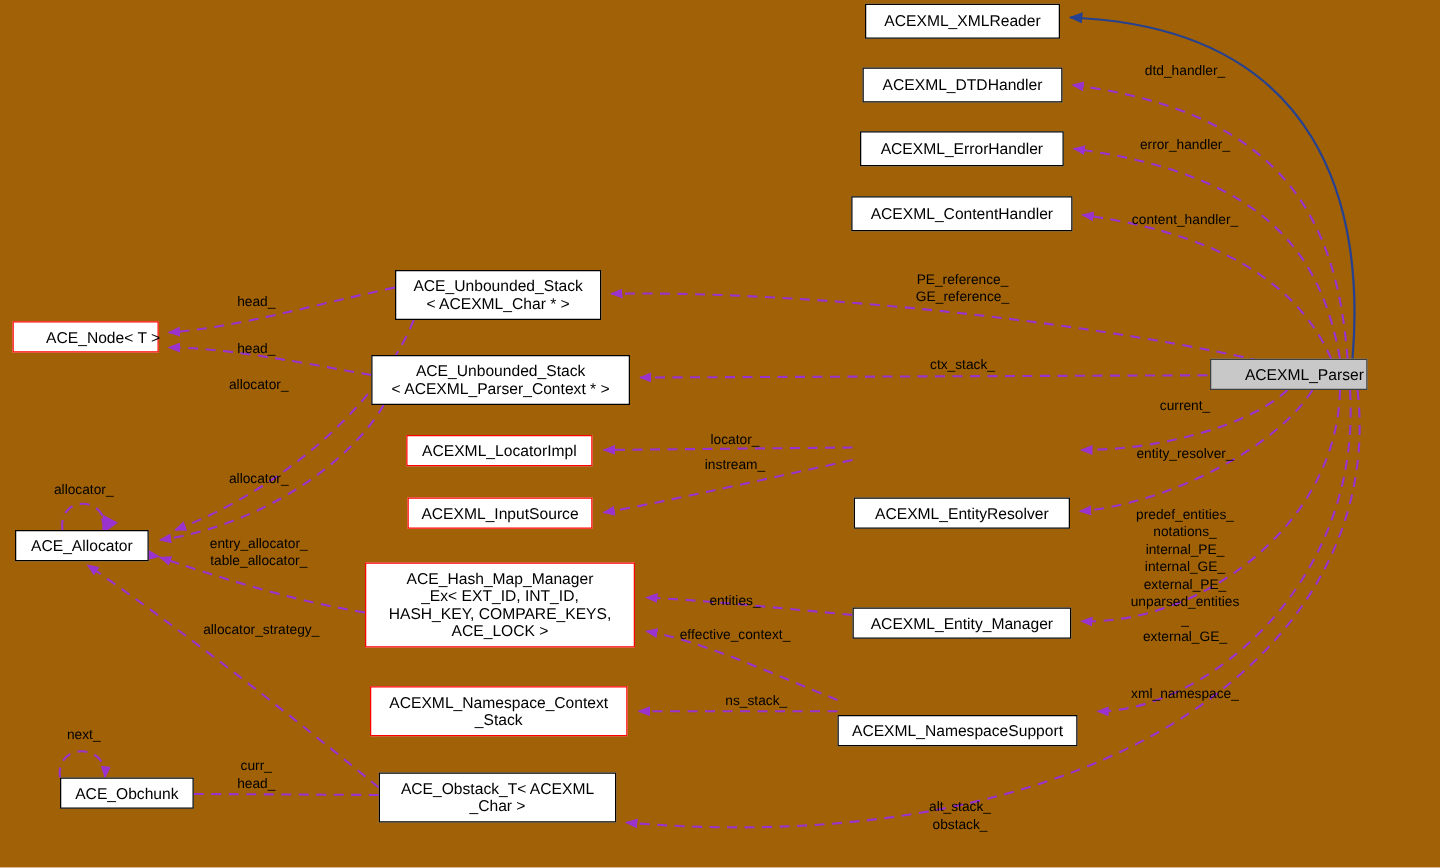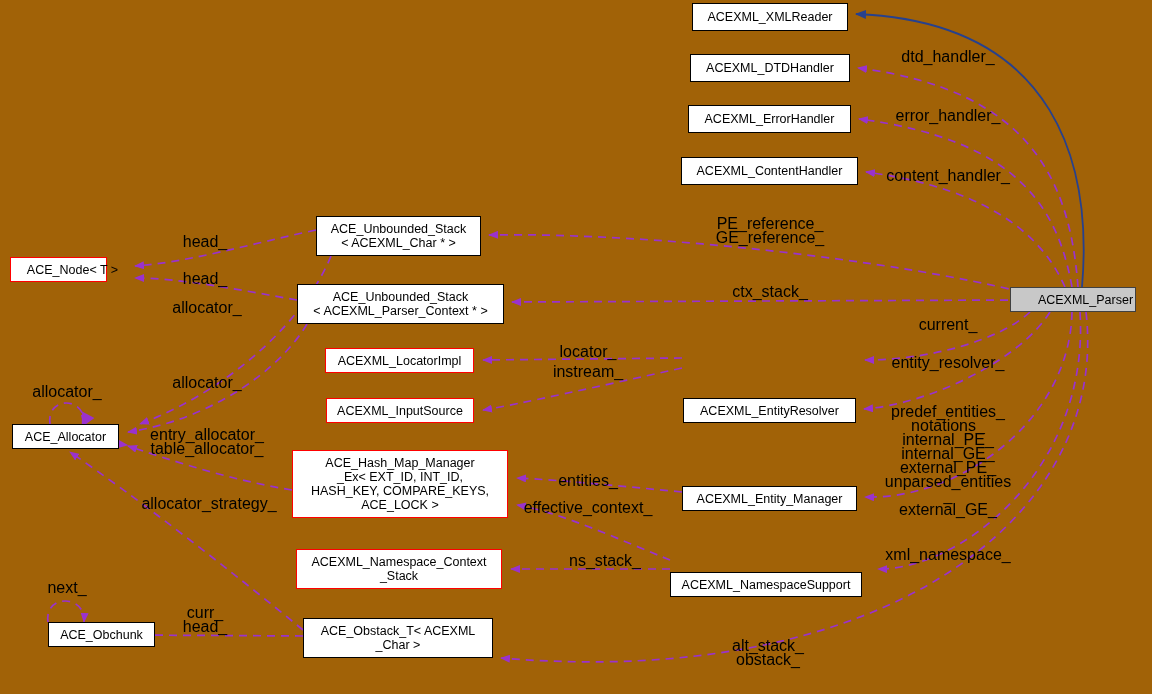--- a/index.html
+++ b/index.html
@@ -39,21 +39,21 @@
   }
   .node.red {
     border: 1px solid #ff0000;
   }
   .node.filled {
     background: #c8c8c8;
     border: 1px solid #404040;
   }
   .edge-label {
     position: absolute;
-    font-size: 16px;
+    font-size: 11px;
     line-height: 14px;
     color: #000000;
     text-align: center;
     white-space: pre;
     transform: translateX(-50%);
   }
 </style>
 </head>
 <body>
 
@@ -144,30 +144,30 @@
 
   <div class="node" style="left:681px; top:157px; width:177px; height:28px;">
     <span>ACEXML_ContentHandler</span>
   </div>
 
   <div class="node" style="left:316px; top:216px; width:165px; height:40px;">
     <span>ACE_Unbounded_Stack
 &lt; ACEXML_Char * &gt;</span>
   </div>
 
-  <div class="node red" style="left:10px; top:257px; width:97px; height:25px;padding-left:28px;">
+  <div class="node red" style="left:10px; top:257px; width:117px; height:25px;padding-left:28px;">
     <span>ACE_Node&lt; T &gt;</span>
   </div>
 
   <div class="node" style="left:297px; top:284px; width:207px; height:40px;">
     <span>ACE_Unbounded_Stack
 &lt; ACEXML_Parser_Context * &gt;</span>
   </div>
 
-  <div class="node filled" style="left:1010px; top:287px; width:126px; height:25px;padding-left:25px;">
+  <div class="node filled" style="left:968px; top:287px; width:126px; height:25px;padding-left:25px;">
     <span>ACEXML_Parser</span>
   </div>
 
   <div class="node red" style="left:325px; top:348px; width:149px; height:25px;">
     <span>ACEXML_LocatorImpl</span>
   </div>
 
 
   <div class="node red" style="left:326px; top:398px; width:148px; height:25px;">
     <span>ACEXML_InputSource</span>

